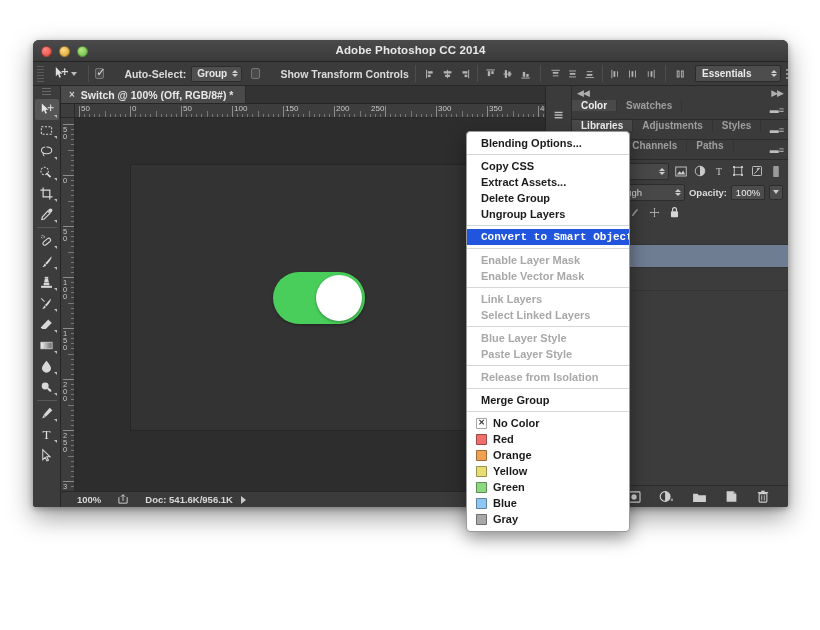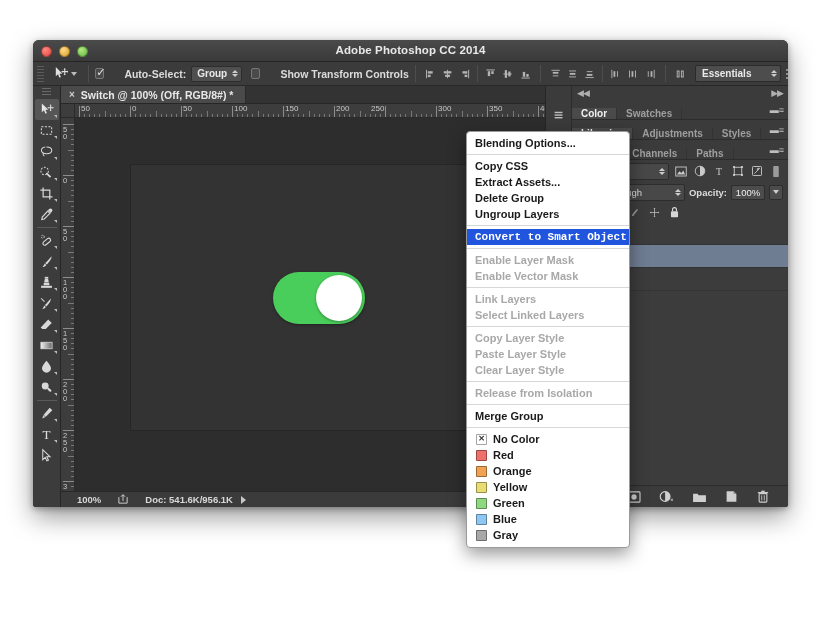--- a/index.html
+++ b/index.html
@@ -126,21 +126,21 @@
   
   .panels { width:243px; background:#3c3c3c; border-left:1px solid #262626; display:flex; }
   .railcol { width:26px; background:#3b3b3b; border-right:1px solid #2c2c2c; padding-top:18px; }
   .rail-ico { width:22px; height:22px; margin:2px auto; display:flex; align-items:center; justify-content:center; }
   .panelcol { flex:1; display:flex; flex-direction:column; min-width:0; }
 
   .collapse-row { height:14px; display:flex; align-items:center; justify-content:space-between; padding:0 5px; background:#3b3b3b; }
   .dbl-arrow { font-size:9px; color:#b0b0b0; letter-spacing:-1px; }
 
   .tabstrip {
-    height:20px; background:#3b3b3b; display:flex; align-items:flex-end;
+    height:20px; background:#3b3b3b; display:flex; align-items:flex-start;
     border-bottom:1px solid #2c2c2c; position:relative;
   }
   .ptab { display:flex; align-items:center; padding:0 9px; font-size:10px; color:#9e9e9e; font-weight:bold; border-right:1px solid #333; }
   .ptab.active { background:#4a4a4a; color:#f0f0f0; }
   .pmenu { position:absolute; right:4px; top:5px; font-size:9px; color:#bdbdbd; }
 
   .filterrow { height:22px; display:flex; align-items:center; gap:4px; padding:0 5px; background:#3c3c3c; }
   .kind-sel {
     height:17px; flex:1; min-width:0; background:#484848; border:1px solid #2d2d2d; border-radius:2px;
     display:flex; align-items:center; justify-content:space-between; padding:0 3px 0 4px;
@@ -179,21 +179,21 @@
   .lf-ico { color:#cfcfcf; font-size:11px; display:flex; align-items:center; }
 
   
   .ctxmenu {
     position:absolute; left:466px; top:131px; width:164px;
     background:#ffffff; border:1px solid #9a9a9a; border-radius:4px;
     box-shadow:0 6px 18px rgba(0,0,0,.42); padding:3px 0 4px 0; overflow:hidden;
     z-index:50;
   }
   .mi {
-    height:16px; display:flex; align-items:center; padding:0 10px 0 8px;
+    height:16px; display:flex; align-items:center; padding:0 10px 0 14px;
     font-size:11px; color:#1a1a1a; font-weight:bold; white-space:nowrap;
   }
   .mi.disabled { color:#a8a8a8; }
   .mi.hl { background:#2255dd; color:#fff;font-family:Liberation Mono, monospace; }
   .msep { height:1px; background:#d7d7d7; margin:3px 0; }
   .sw { width:11px; height:11px; border:1px solid rgba(0,0,0,.35); border-radius:1px; margin-right:6px; flex:none; }
   .sw-none { background:#fff; display:flex; align-items:center; justify-content:center;
              font-size:8px; color:#333; line-height:1; }
   .mi.color { padding-left:9px; font-weight:bold; }
 </style>
@@ -928,23 +928,22 @@
       <div class="mi">Ungroup Layers</div>
       <div class="msep"></div>
       <div class="mi hl" style="background: rgb(34, 85, 221);">Convert to Smart Object</div>
       <div class="msep"></div>
       <div class="mi disabled">Enable Layer Mask</div>
       <div class="mi disabled">Enable Vector Mask</div>
       <div class="msep"></div>
       <div class="mi disabled">Link Layers</div>
       <div class="mi disabled">Select Linked Layers</div>
       <div class="msep"></div>
-      <div class="mi disabled">Copy Layer Style</div>
+      <div class="mi disabled">Blue Layer Style</div>
       <div class="mi disabled">Paste Layer Style</div>
-      <div class="mi disabled">Clear Layer Style</div>
       <div class="msep"></div>
       <div class="mi disabled">Release from Isolation</div>
       <div class="msep"></div>
       <div class="mi">Merge Group</div>
       <div class="msep"></div>
       <div class="mi color">
         <span class="sw sw-none">✕</span>
         <span>No Color</span>
       </div>
       <div class="mi color">

